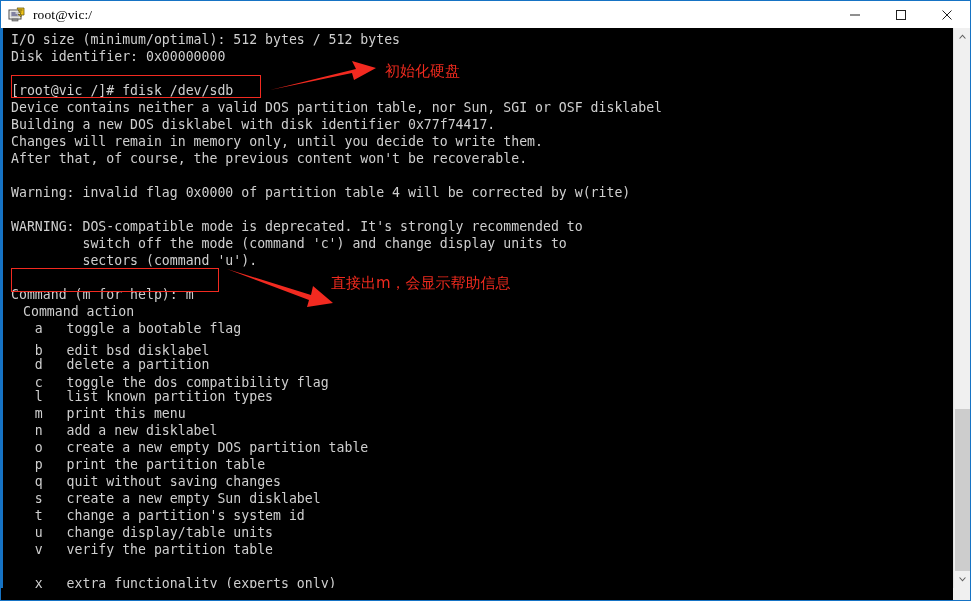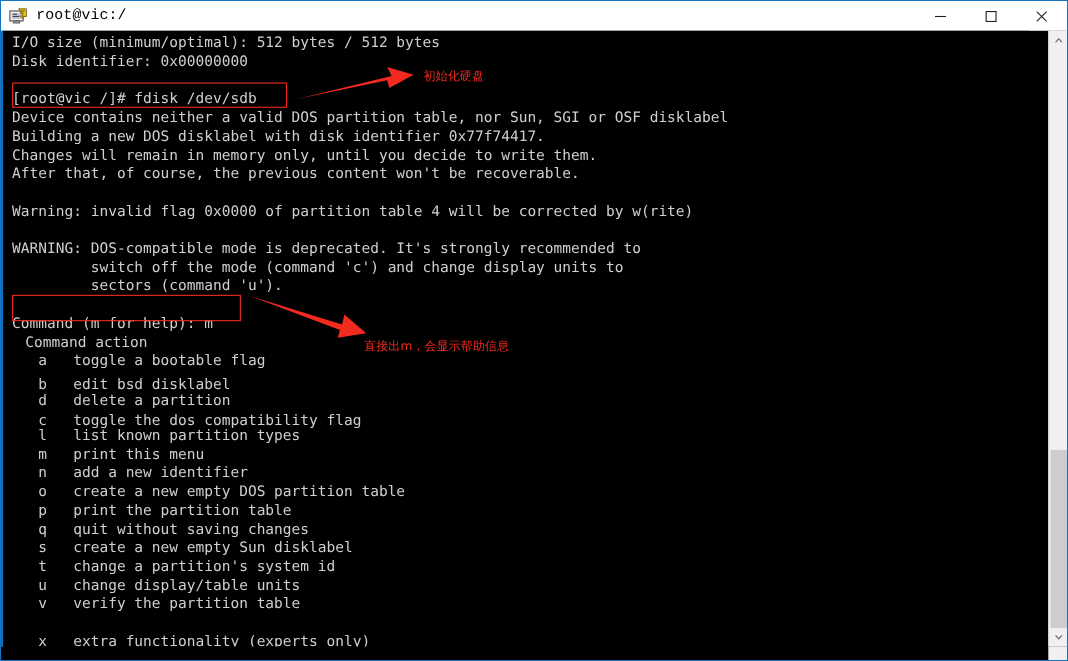--- a/index.html
+++ b/index.html
@@ -40,21 +40,21 @@
   }
   .title-icon {
     width: 18px;
     height: 18px;
     margin-left: 7px;
     margin-right: 7px;
     flex: 0 0 auto;
     position: relative;
   }
   .title-text {
-    font-family: Liberation Mono, monospace;
+    font-family: Liberation Serif, serif;
     font-size: 13.5px;
     color: #000000;
     letter-spacing: 0.1px;
     white-space: nowrap;
     text-align: right;
   }
   .win-controls {
     position: absolute;
     right: 0;
     top: 0;
@@ -121,21 +121,21 @@
   
   .redbox {
     position: absolute;
     border: 1px solid #f22a20;
     box-sizing: border-box;
     pointer-events: none;
   }
   .anno-text {
     position: absolute;
     font-family: "DejaVu Sans", sans-serif;
-    font-size: 11px;
+    font-size: 15px;
     color: #ef2a1e;
     white-space: nowrap;
   }
   .anno-svg {
     position: absolute;
     pointer-events: none;
   }
 
   
   .vscroll {
@@ -250,21 +250,21 @@
         <div class="term-line" style="top: 224px;">         sectors (command 'u').</div>
         <div class="term-line" style="top: 241px;"></div>
         <div class="term-line" style="top: 258px;">Command (m for help): m</div>
         <div class="term-line" style="top: 275px; margin-left: 12px;">Command action</div>
         <div class="term-line" style="top: 292px;">   a   toggle a bootable flag</div>
         <div class="term-line" style="top: 314px;">   b   edit bsd disklabel</div>
         <div class="term-line" style="top: 326px; margin-top: 20px;">   c   toggle the dos compatibility flag</div>
         <div class="term-line" style="top: 328px; text-align: right;">   d   delete a partition</div>
         <div class="term-line" style="top: 360px;">   l   list known partition types</div>
         <div class="term-line" style="top: 377px;">   m   print this menu</div>
-        <div class="term-line" style="top: 394px;">   n   add a new identifier</div>
+        <div class="term-line" style="top: 394px;">   n   add a new disklabel</div>
         <div class="term-line" style="top: 411px;">   o   create a new empty DOS partition table</div>
         <div class="term-line" style="top: 428px;">   p   print the partition table</div>
         <div class="term-line" style="top: 445px;">   q   quit without saving changes</div>
         <div class="term-line" style="top: 462px;">   s   create a new empty Sun disklabel</div>
         <div class="term-line" style="top: 479px;">   t   change a partition's system id</div>
         <div class="term-line" style="top: 496px;">   u   change display/table units</div>
         <div class="term-line" style="top: 513px;">   v   verify the partition table</div>
         <div class="term-line" style="top: 530px; margin-top: 40px;">   w   write table to disk and exit</div>
         <div class="term-line" style="top: 547px;">   x   extra functionality (experts only)</div>
         <div class="term-line" style="top: 564px;"></div>
@@ -275,21 +275,21 @@
     <div class="redbox" style="left:8px; top:47px; width:250px; height:23px;"></div>
     <svg class="anno-svg" style="left:265px; top:32px; width:110px; height:38px;" viewBox="0 0 110 38">
       <path d="M2 30 L88 9 L84 1 L108 8 L86 20 L84 13 Z" fill="#f22a20"></path>
     </svg>
     <span class="anno-text" style="left:382px; top:34px;">初始化硬盘</span>
 
     <div class="redbox" style="left:8px; top:240px; width:208px; height:24px;"></div>
     <svg class="anno-svg" style="left:222px; top:239px; width:110px; height:42px;" viewBox="0 0 110 42">
       <path d="M2 2 L86 28 L88 19 L108 36 L82 40 L84 33 Z" fill="#f22a20"></path>
     </svg>
-    <span class="anno-text" style="left:328px; top:246px;margin-top:33px;">直接出m，会显示帮助信息</span>
+    <span class="anno-text" style="left:328px; top:246px;">直接出m，会显示帮助信息</span>
   </div>
 
   <div class="vscroll">
     <div class="sb-arrow up">
       <svg width="9" height="7" viewBox="0 0 9 7">
           <path d="M4.5 1.5 L8 5.5 L6.7 5.5 L4.5 3 L2.3 5.5 L1 5.5 Z" fill="#606060"></path>
         </svg>
     </div>
     <div class="sb-thumb"></div>
     <div class="sb-arrow down">

